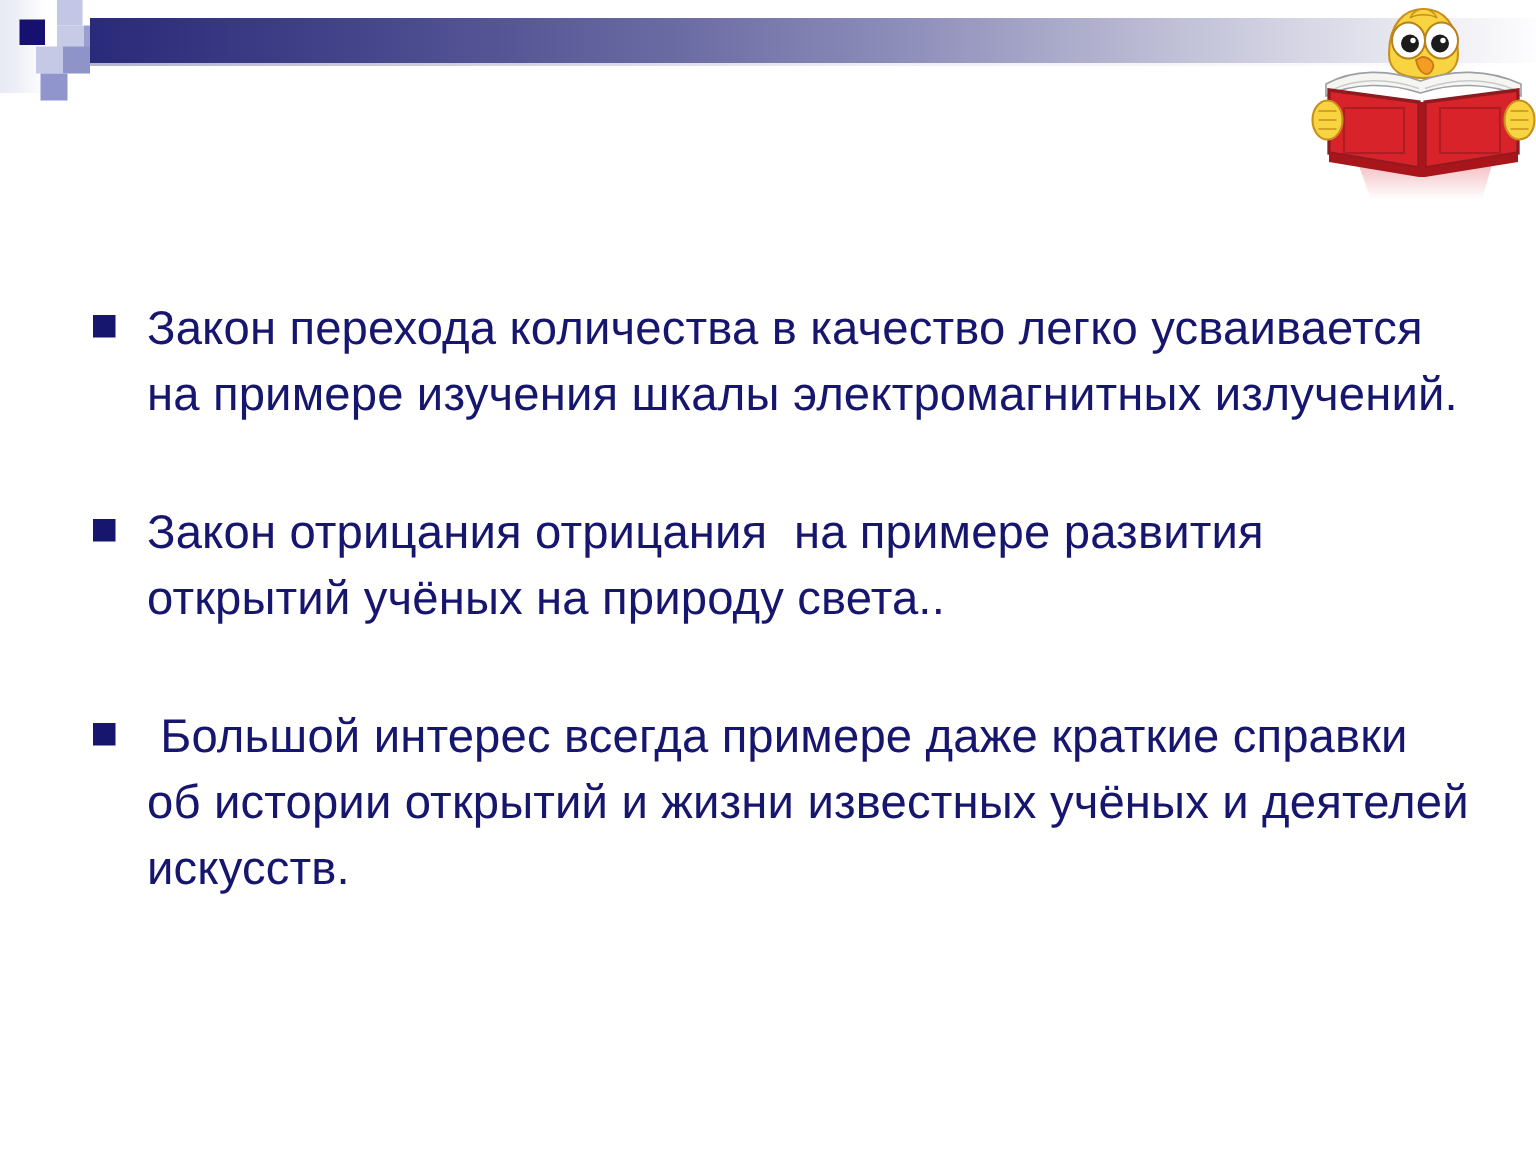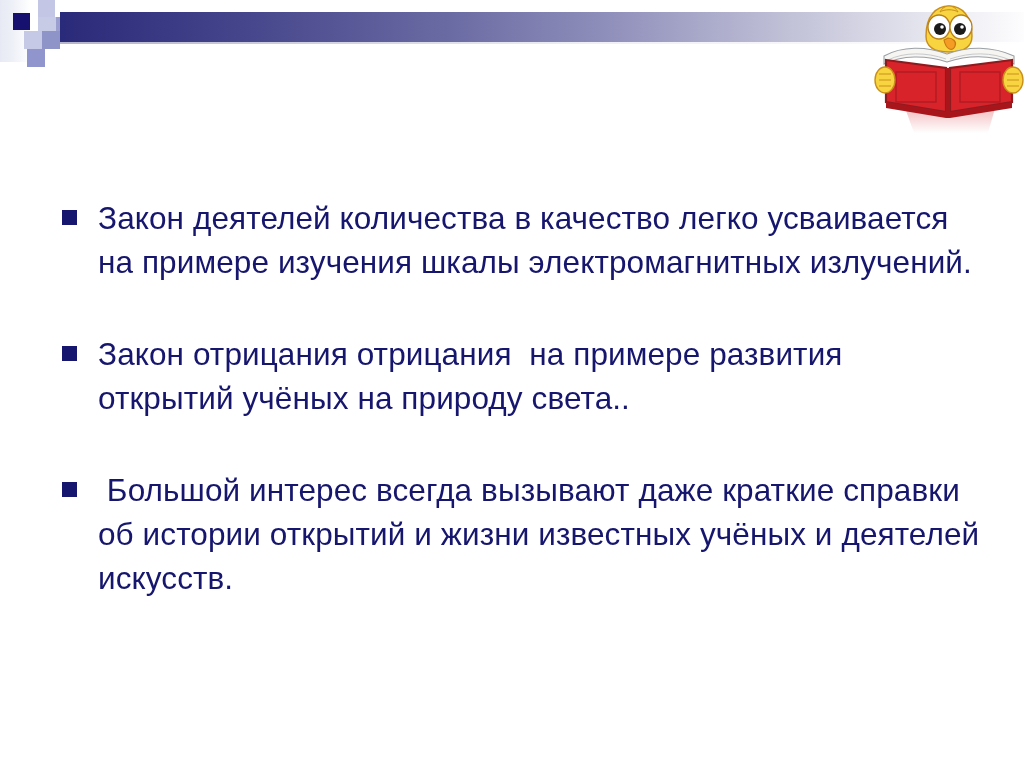--- a/index.html
+++ b/index.html
@@ -189,27 +189,27 @@
         <ellipse cx="139" cy="78" rx="10" ry="13" fill="#f7d440" stroke="#c98f1c" stroke-width="1.4"></ellipse>
         <path d="M133 72 L145 72 M133 78 L145 78 M133 84 L145 84" stroke="#c98f1c" stroke-width="1.1"></path>
       </g>
     </svg>
   </div>
 
   <div class="content">
 
     <div class="bullet-row">
       <span class="bullet-marker"></span>
-      <span class="bullet-text">Закон деятелей количества в качество легко усваивается на примере изучения шкалы электромагнитных излучений.</span>
+      <span class="bullet-text">Закон перехода количества в качество легко усваивается на примере изучения шкалы электромагнитных излучений.</span>
     </div>
 
     <div class="bullet-row">
       <span class="bullet-marker"></span>
       <span class="bullet-text">Закон отрицания отрицания  на примере развития открытий учёных на природу света..</span>
     </div>
 
     <div class="bullet-row">
       <span class="bullet-marker"></span>
-      <span class="bullet-text"> Большой интерес всегда вызывают даже краткие справки об истории открытий и жизни известных учёных и деятелей искусств.</span>
+      <span class="bullet-text"> Большой интерес всегда примере даже краткие справки об истории открытий и жизни известных учёных и деятелей искусств.</span>
     </div>
 
   </div>
 </div>
 
 </body></html>

